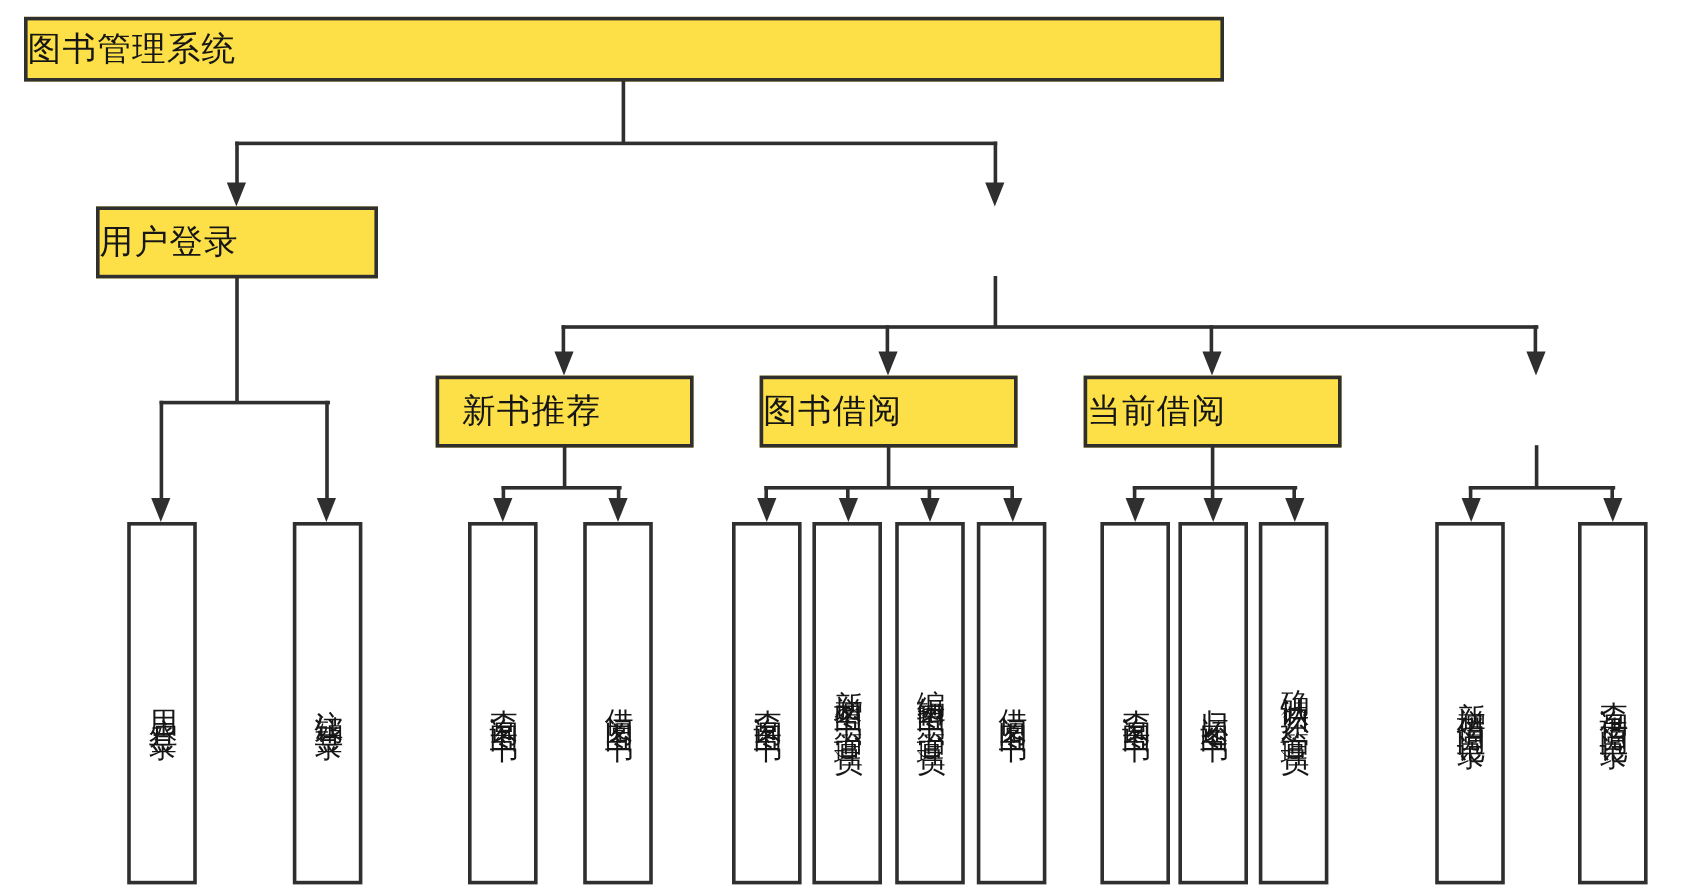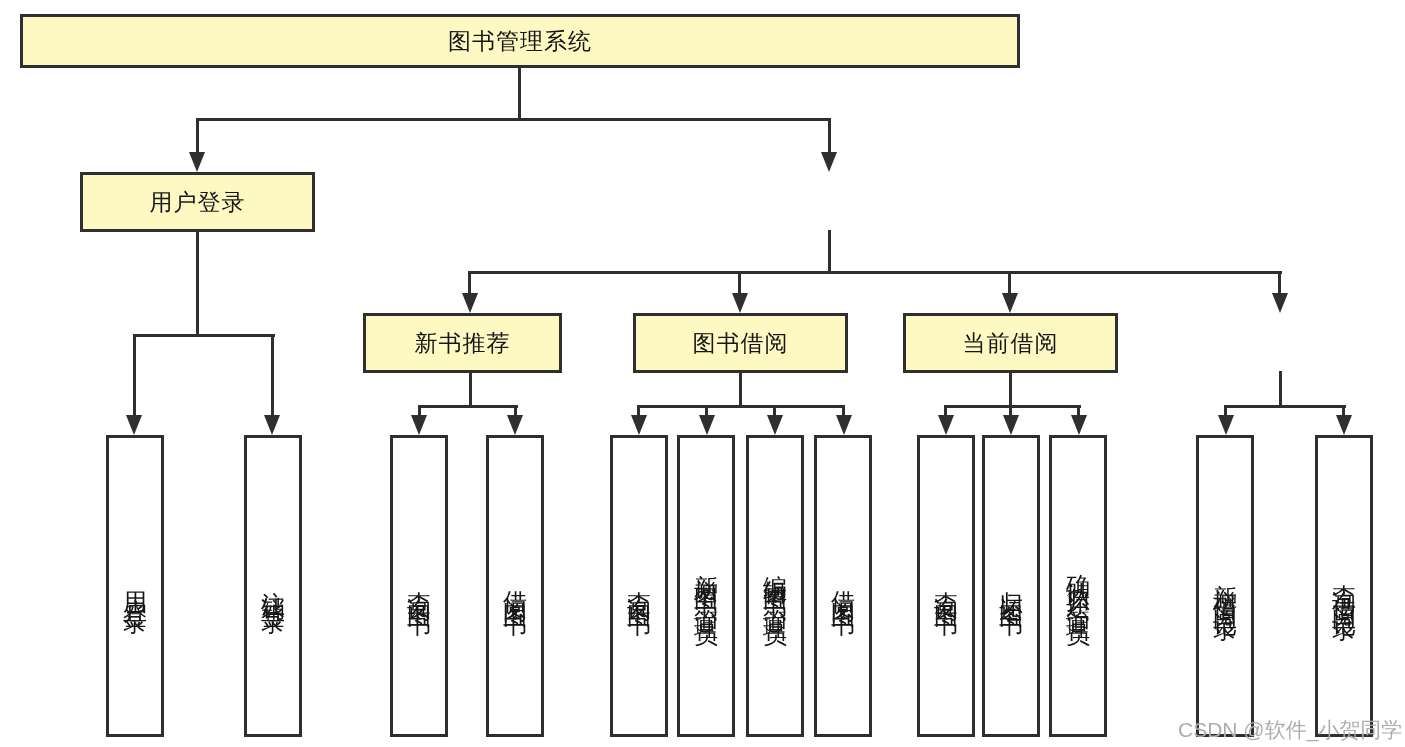--- a/index.html
+++ b/index.html
@@ -14,23 +14,23 @@
     width:1405px;height:747px;
     background:var(--bg);
     font-family:"Liberation Sans", sans-serif;
     color:var(--text);
     overflow:hidden;
   }
   .box{
     position:absolute;
     box-sizing:border-box;
     border:3px solid var(--line);
-    background:#fef9c3;
-    display:flex;align-items:center;justify-content:center;
-    font-size:23px;
+    background:#fde047;
+    display:flex;align-items:center;
+    font-size:28px;
     letter-spacing:1px;
     white-space:nowrap;
   }
   .vbox{
     position:absolute;
     box-sizing:border-box;
     border:3px solid var(--line);
     background:#fff;
     width:58px;height:302px;top:435px;
     display:flex;align-items:center;justify-content:center;
@@ -90,21 +90,21 @@
   <div class="hline" style="left:468px;top:271px;width:814px;"></div>
   <div class="vline" style="left:468px;top:271px;height:24px;"></div>
   <div class="arrow" style="left:462px;top:293px;"></div>
   <div class="vline" style="left:738px;top:271px;height:24px;"></div>
   <div class="arrow" style="left:732px;top:293px;"></div>
   <div class="vline" style="left:1008px;top:271px;height:24px;"></div>
   <div class="arrow" style="left:1002px;top:293px;"></div>
   <div class="vline" style="left:1278px;top:271px;height:24px;"></div>
   <div class="arrow" style="left:1272px;top:293px;"></div>
 
-  <div class="box" style="left:363px;top:313px;width:199px;height:60px;">
+  <div class="box" style="left:363px;top:313px;width:215px;height:60px;padding-left:19px;">
     <span>新书推荐</span>
   </div>
   <div class="box" style="left:903px;top:313px;width:215px;height:60px;">
     <span>当前借阅</span>
   </div>
   <div class="box" style="left:633px;top:313px;width:215px;height:60px;">
     <span>图书借阅</span>
   </div>
 
   <div class="vline" style="left:469px;top:371px;height:36px;"></div>
@@ -178,15 +178,14 @@
     <span>确认归还（管理员）</span>
   </div>
 
   <div class="vbox" style="left:1196px;">
     <span>新增借阅记录</span>
   </div>
   <div class="vbox" style="left:1315px;">
     <span>查询借阅记录</span>
   </div>
 
-  <div class="watermark">CSDN @软件_小贺同学</div>
 
 </div>
 
 </body></html>

